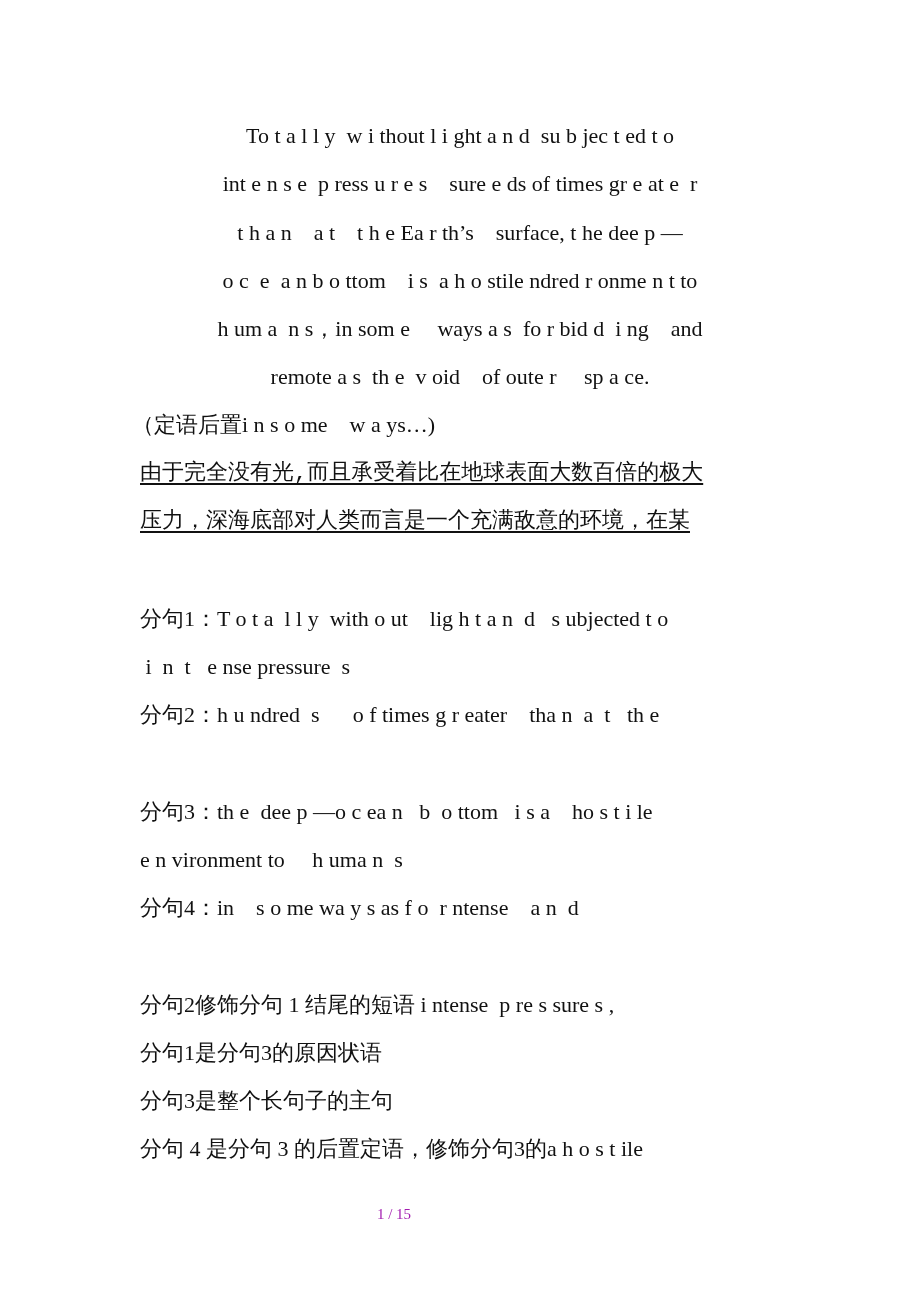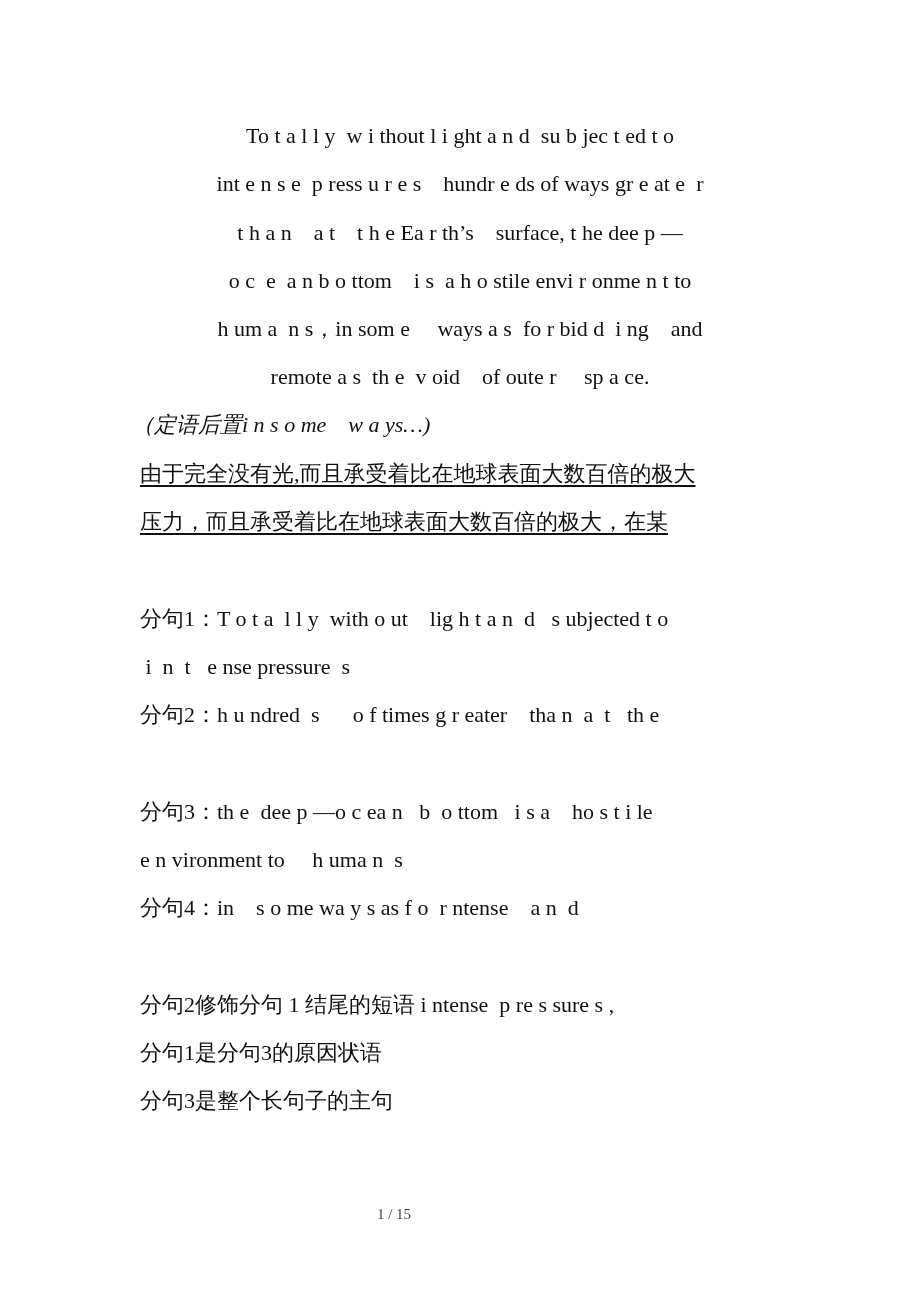--- a/index.html
+++ b/index.html
@@ -2,46 +2,47 @@
 <html><head>
 <meta charset="utf-8">
 <style>
   html, body { margin: 0; padding: 0; background: #ffffff; }
   body { width: 920px; height: 1302px; position: relative; overflow: hidden;
          font-family: "Liberation Serif", "DejaVu Serif", serif; color: #111; }
   .page { position: absolute; left: 0; top: 0; width: 920px; height: 1302px; }
   .line { position: absolute; font-size: 22px; line-height: 30px; white-space: pre; }
   .center { left: 0; width: 920px; text-align: center; }
   .left { left: 140px; }
-  .ital { font-style: italic; }
-  .ul { text-decoration: underline; text-underline-offset: 4px; }
+  .ital { }
+  .ul { text-decoration: underline; text-underline-offset: 4px; font-family: Liberation Mono, monospace; }
   .footer { position: absolute; top: 1206px; left: 0; width: 788px; text-align: center;
-            font-size: 15px; color: #404040; }
+            font-size: 15px; color: #a21caf; }
 </style>
 </head>
 <body>
 
 <div class="page">
   <div class="line center" style="top:121px">To t a l l y  w i thout l i ght a n d  su b jec t ed t o</div>
-  <div class="line center" style="top:169px">int e n s e  p ress u r e s    hundr e ds of ways gr e at e  r</div>
+  <div class="line center" style="top:169px">int e n s e  p ress u r e s    sure e ds of times gr e at e  r</div>
   <div class="line center" style="top:218px">t h a n    a t    t h e Ea r th’s    surface, t he dee p —</div>
-  <div class="line center" style="top:266px">o c  e  a n b o ttom    i s  a h o stile envi r onme n t to</div>
+  <div class="line center" style="top:266px">o c  e  a n b o ttom    i s  a h o stile ndred r onme n t to</div>
   <div class="line center" style="top:362px">remote a s  th e  v oid    of oute r     sp a ce.</div>
   <div class="line center" style="top:314px">h um a  n s，in som e     ways a s  fo r bid d  i ng    and</div>
 
   <div class="line left ital" style="top:410px; left:132px">（定语后置i n s o me    w a ys…)</div>
 
   <div class="line left ul" style="top:459px">由于完全没有光,而且承受着比在地球表面大数百倍的极大</div>
-  <div class="line left ul" style="top:507px">压力，而且承受着比在地球表面大数百倍的极大，在某</div>
+  <div class="line left ul" style="top:507px">压力，深海底部对人类而言是一个充满敌意的环境，在某</div>
 
   <div class="line left" style="top:604px">分句1：T o t a  l l y  with o ut    lig h t a n  d   s ubjected t o</div>
   <div class="line left" style="top:652px"> i  n  t   e nse pressure  s</div>
   <div class="line left" style="top:700px">分句2：h u ndred  s      o f times g r eater    tha n  a  t   th e</div>
   <div class="line left" style="top:797px">分句3：th e  dee p —o c ea n   b  o ttom   i s a    ho s t i le</div>
   <div class="line left" style="top:845px">e n vironment to     h uma n  s</div>
   <div class="line left" style="top:893px">分句4：in    s o me wa y s as f o  r ntense    a n  d</div>
 
   <div class="line left" style="top:990px">分句2修饰分句 1 结尾的短语 i ntense  p re s sure s ,</div>
   <div class="line left" style="top:1038px">分句1是分句3的原因状语</div>
   <div class="line left" style="top:1086px">分句3是整个长句子的主句</div>
+  <div class="line left" style="top:1134px">分句 4 是分句 3 的后置定语，修饰分句3的a h o s t ile</div>
 
   <div class="footer">1 / 15</div>
 </div>
 
 </body></html>

